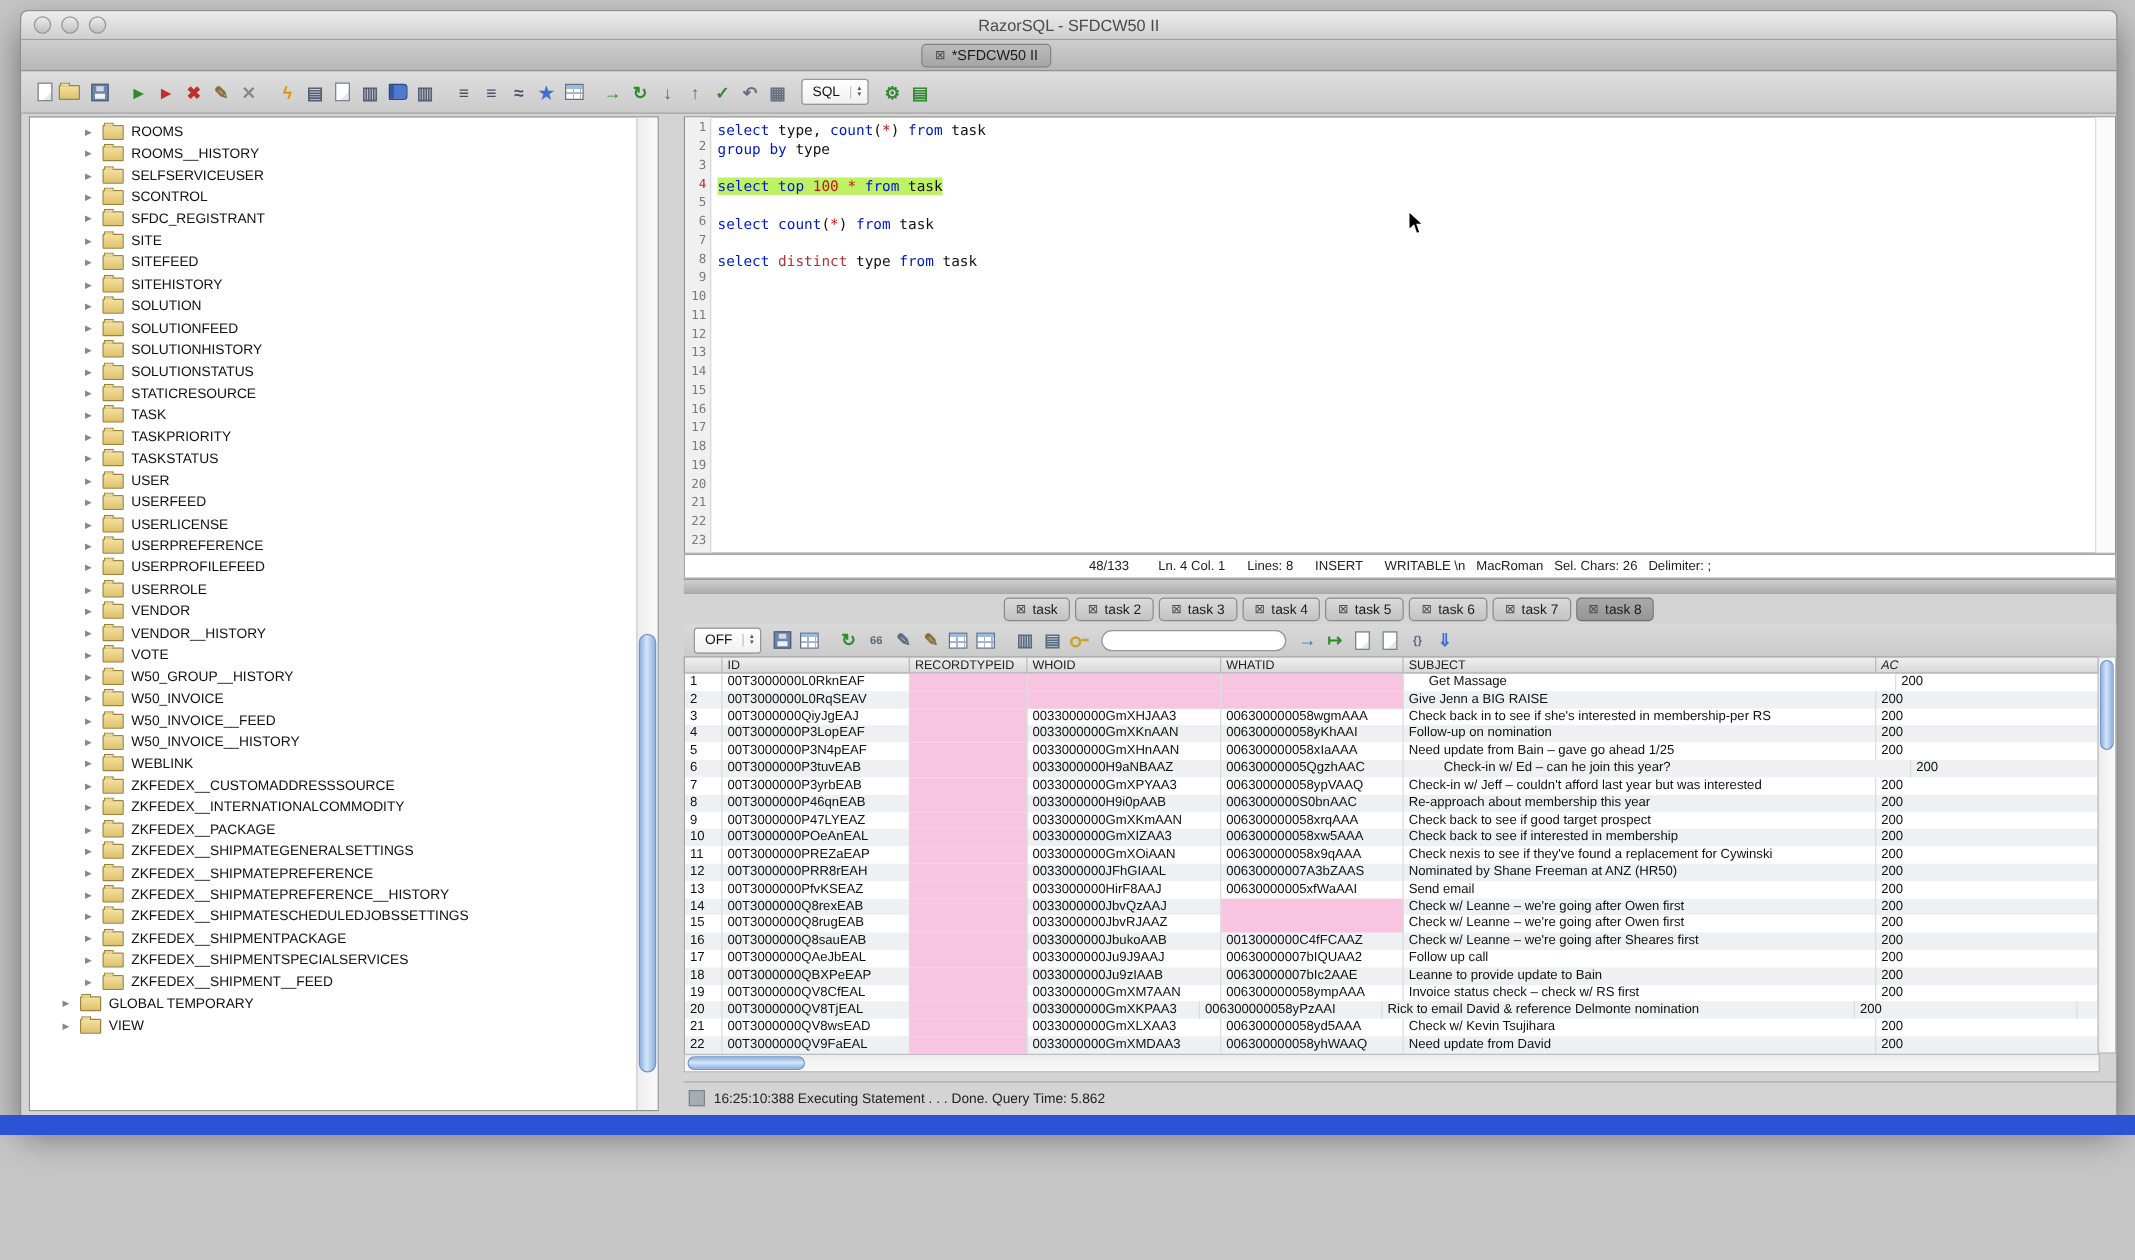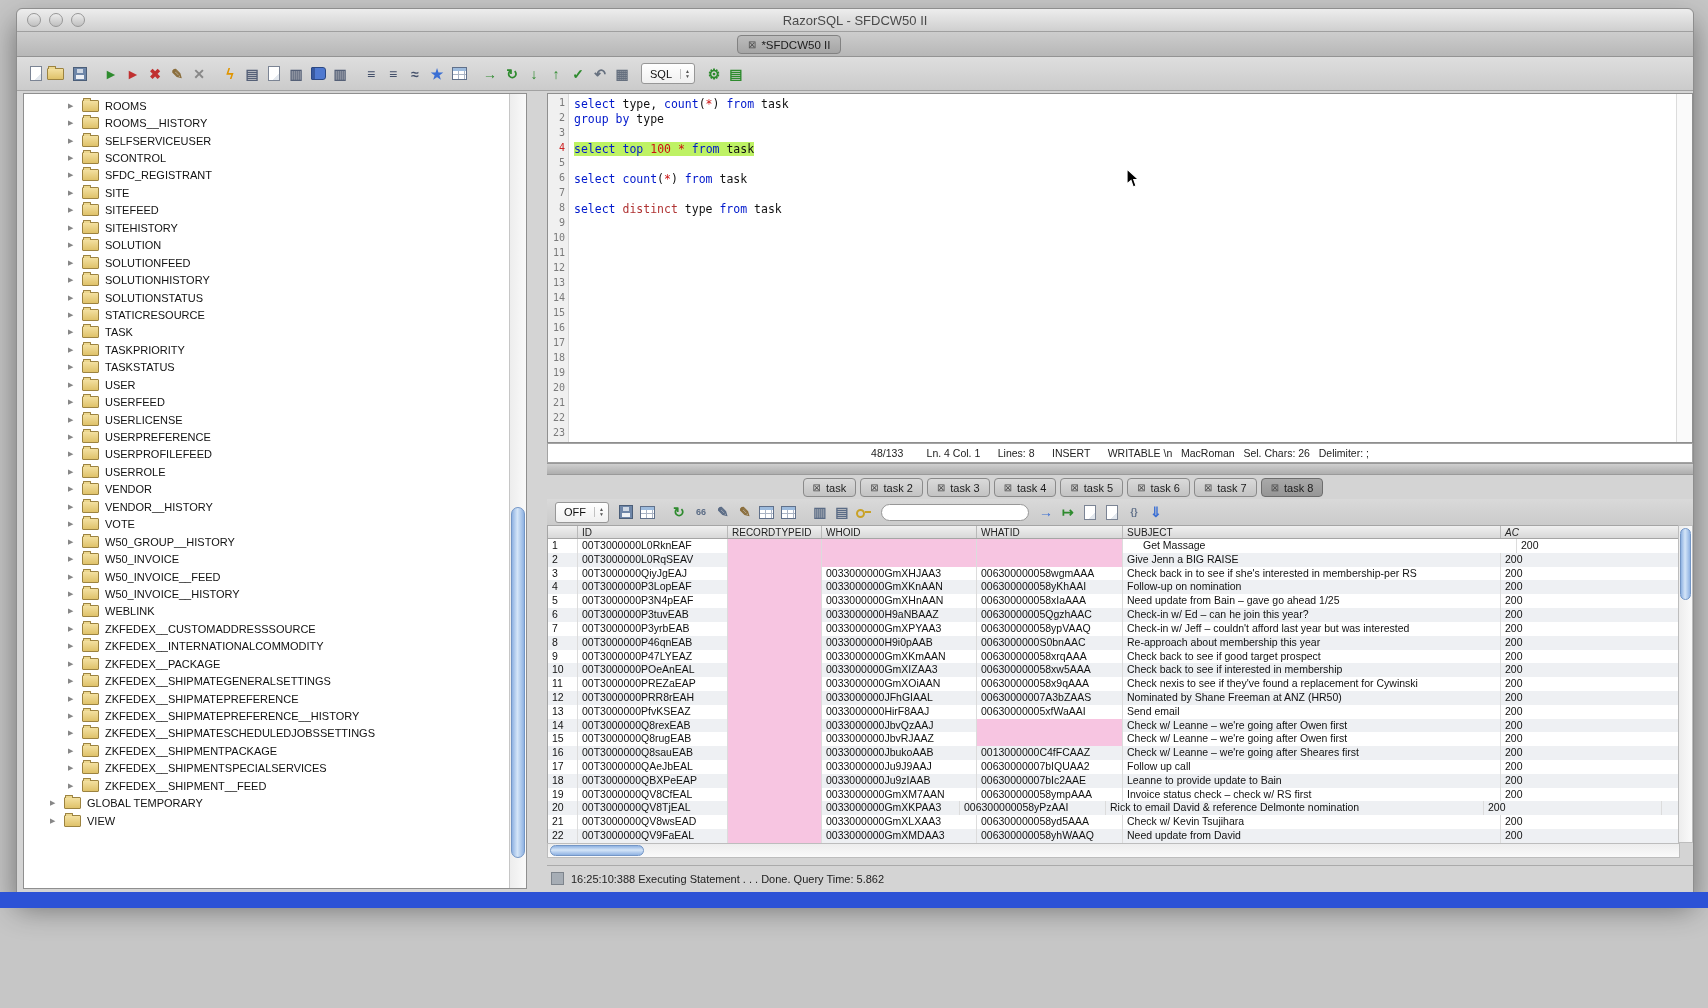--- a/index.html
+++ b/index.html
@@ -576,21 +576,21 @@
           <div class="gcell" style="width: 146px;">006300000058xIaAAA</div>
           <div class="gcell" style="width: 378px;">Need update from Bain – gave go ahead 1/25</div>
           <div class="gcell" style="width: 178px;">200</div>
         </div>
         <div class="grow alt">
           <div class="gcell numc" style="width: 30px;">6</div>
           <div class="gcell" style="width: 150px;">00T3000000P3tuvEAB</div>
           <div class="gcell nullc" style="width: 94px;"></div>
           <div class="gcell" style="width: 155px;">0033000000H9aNBAAZ</div>
           <div class="gcell" style="width: 146px;">00630000005QgzhAAC</div>
-          <div class="gcell" style="width: 378px;">Check-in w/ Ed – can he join this year?</div>
+          <div class="gcell" style="width: 378px; margin-left: 28px;">Check-in w/ Ed – can he join this year?</div>
           <div class="gcell" style="width: 178px;">200</div>
         </div>
         <div class="grow">
           <div class="gcell numc" style="width: 30px;">7</div>
           <div class="gcell" style="width: 150px;">00T3000000P3yrbEAB</div>
           <div class="gcell nullc" style="width: 94px;"></div>
           <div class="gcell" style="width: 155px;">0033000000GmXPYAA3</div>
           <div class="gcell" style="width: 146px;">006300000058ypVAAQ</div>
           <div class="gcell" style="width: 378px;">Check-in w/ Jeff – couldn't afford last year but was interested</div>
           <div class="gcell" style="width: 178px;">200</div>

